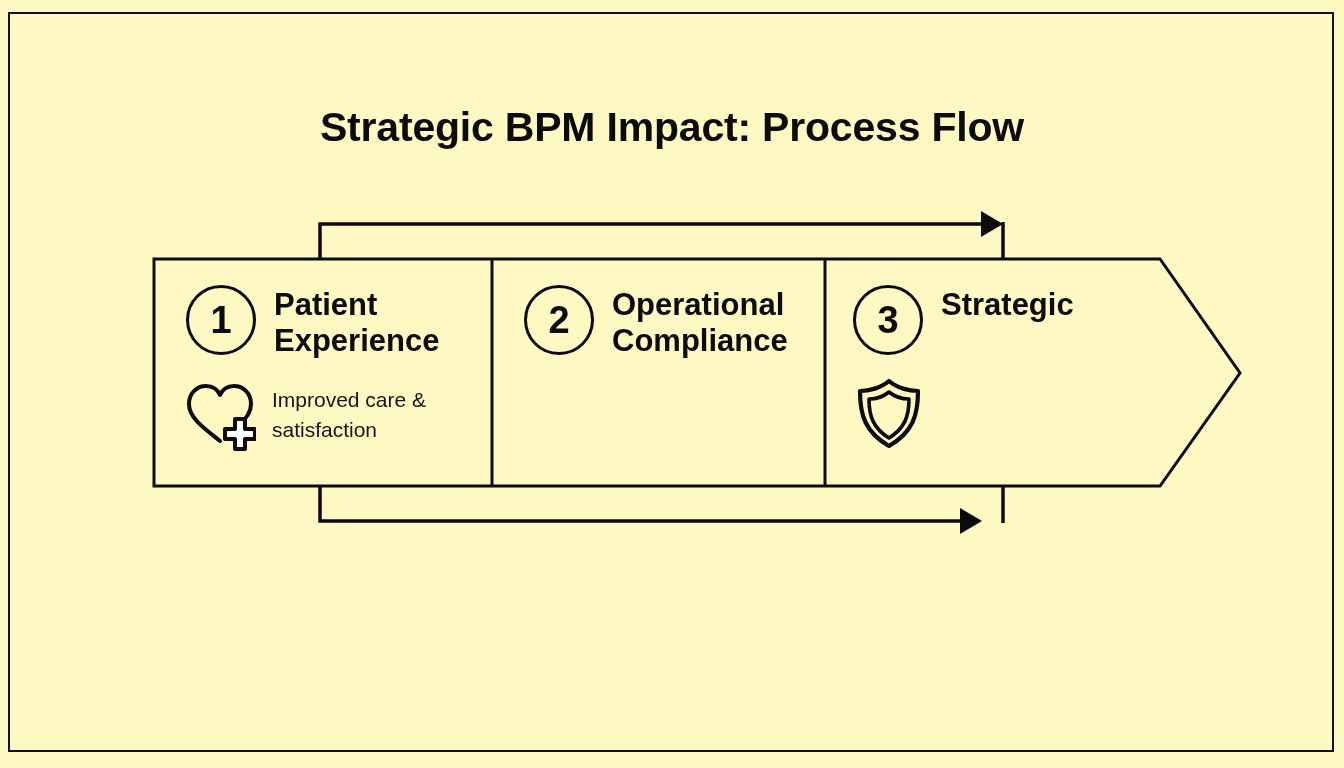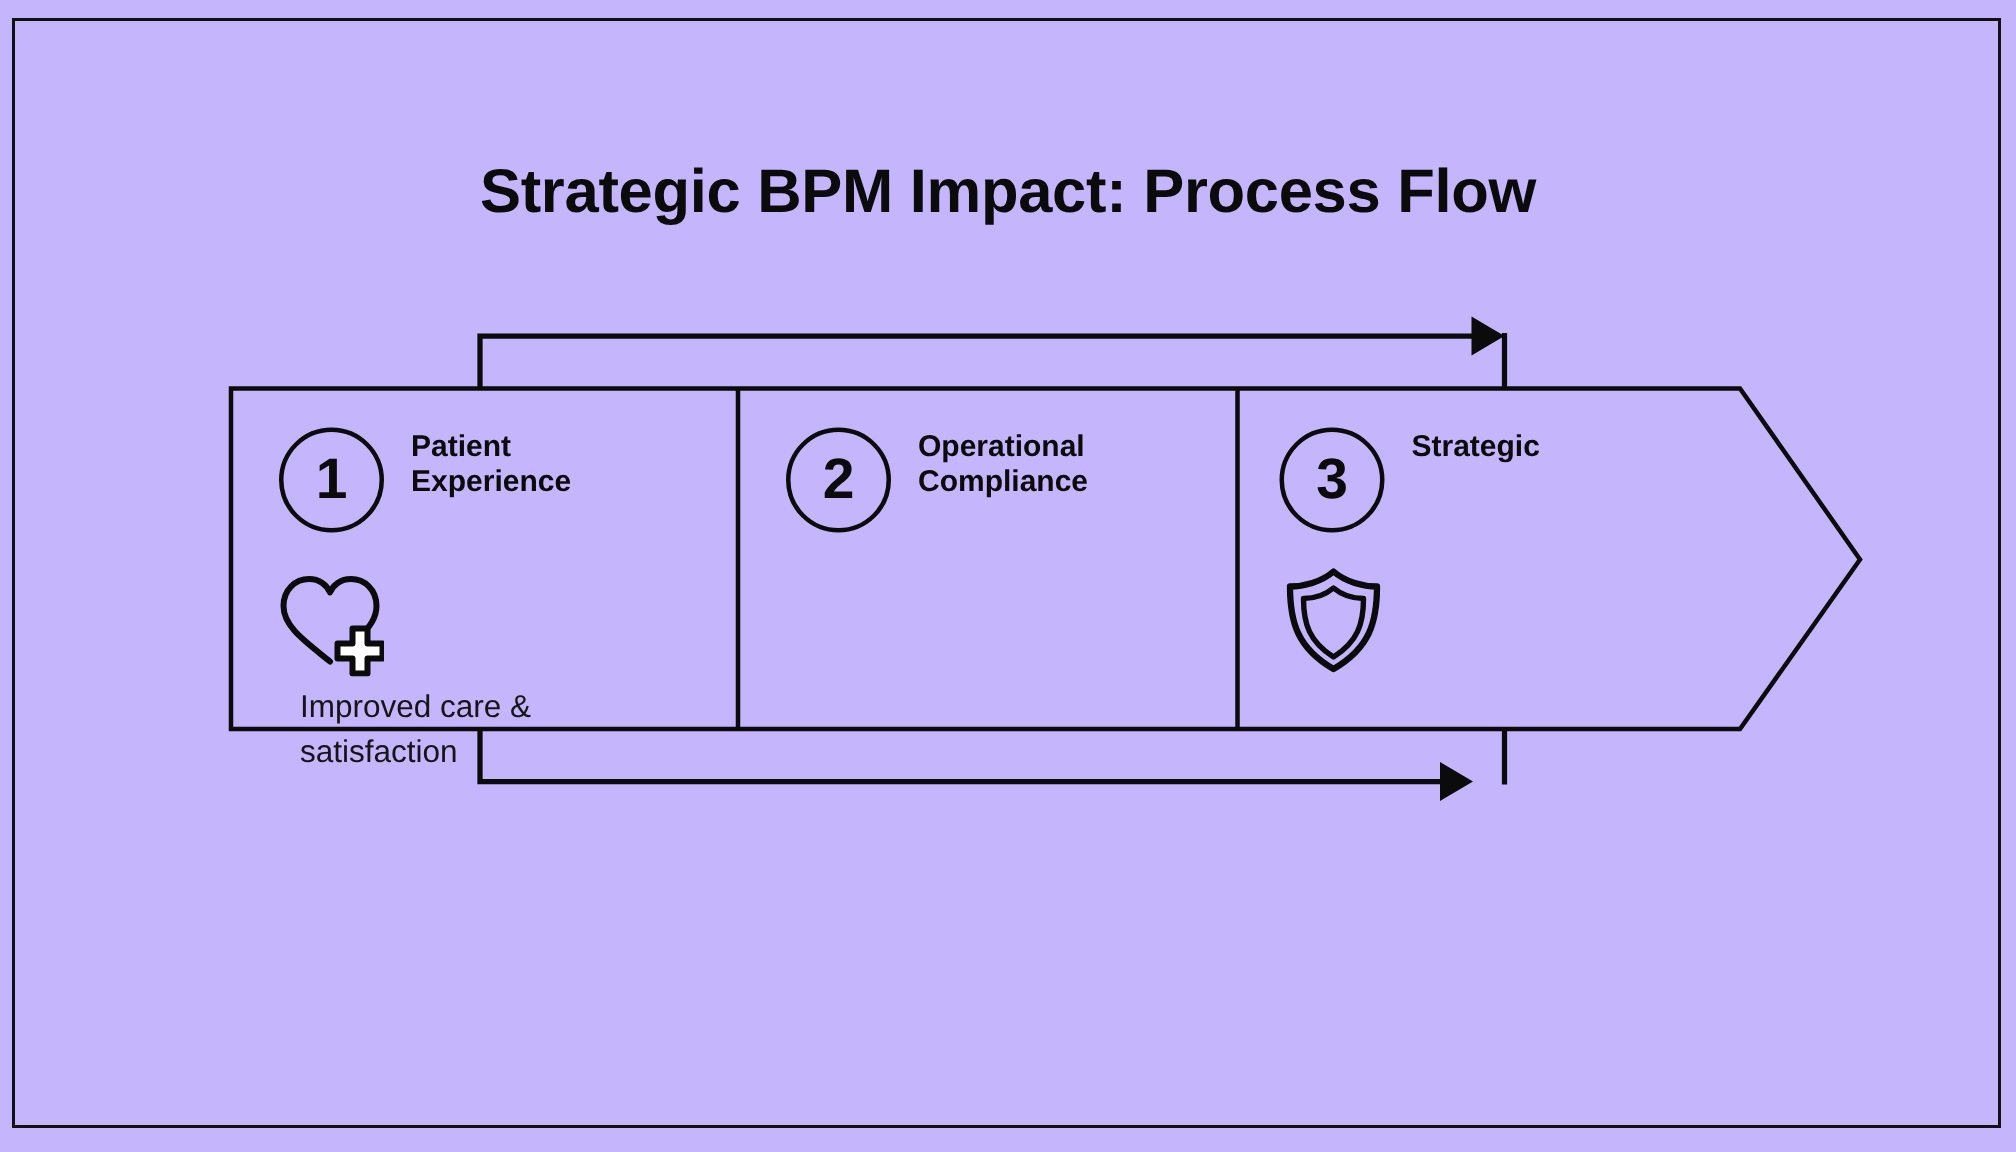--- a/index.html
+++ b/index.html
@@ -4,21 +4,21 @@
 <style>
   html, body {
     margin: 0;
     padding: 0;
     background: #ffffff;
   }
   .slide {
     position: relative;
     width: 1344px;
     height: 768px;
-    background: #c4b5fd;
+    background: #fef9c3;
     font-family: "Liberation Sans", sans-serif;
     overflow: hidden;
   }
   .frame {
     position: absolute;
     left: 8px;
     top: 12px;
     width: 1326px;
     height: 740px;
     border: 2px solid #111111;
@@ -64,33 +64,32 @@
     box-sizing: border-box;
   }
   .badge-num {
     font-size: 38px;
     font-weight: bold;
     color: #0b0b0b;
     line-height: 1;
     font-family: "Liberation Sans", sans-serif;
   }
   .head-text {
-    font-size: 20px;
+    font-size: 31px;
     font-weight: bold;
     color: #0b0b0b;
     line-height: 1.17;
     margin-left: 18px;
     padding-top: 2px;
     white-space: pre-line;
   }
   .panel-body {
     position: absolute;
     display: flex;
     align-items: flex-start;
-    flex-direction: column;
   }
   .body-icon {
     width: 72px;
     height: 72px;
     flex: 0 0 auto;
   }
   .body-text {
     font-size: 21px;
     color: #151515;
     line-height: 1.42;

